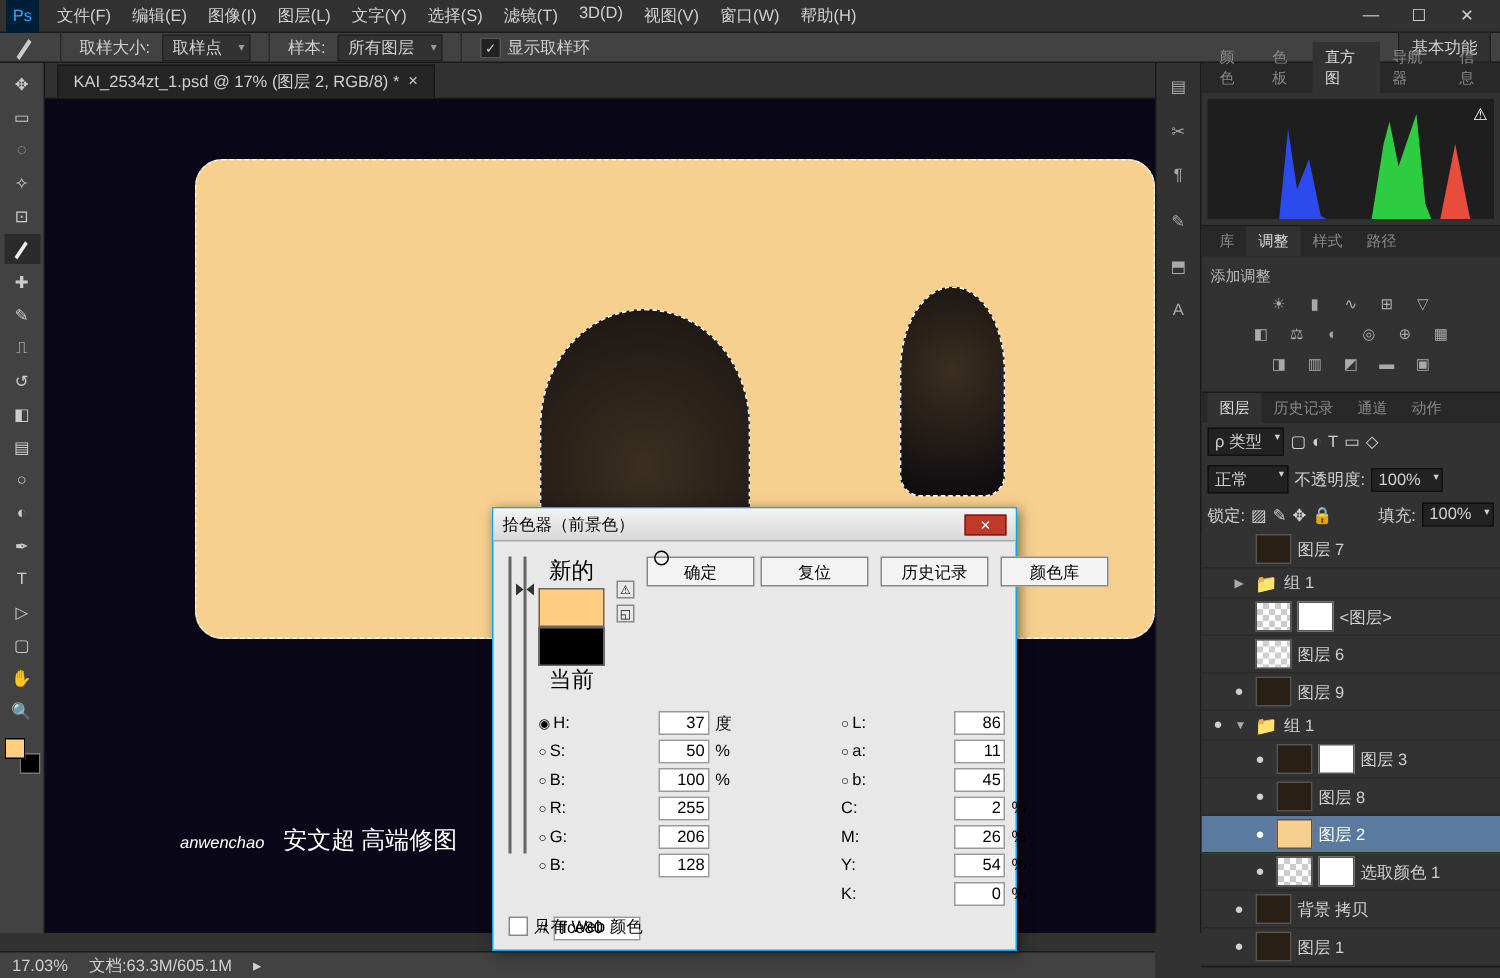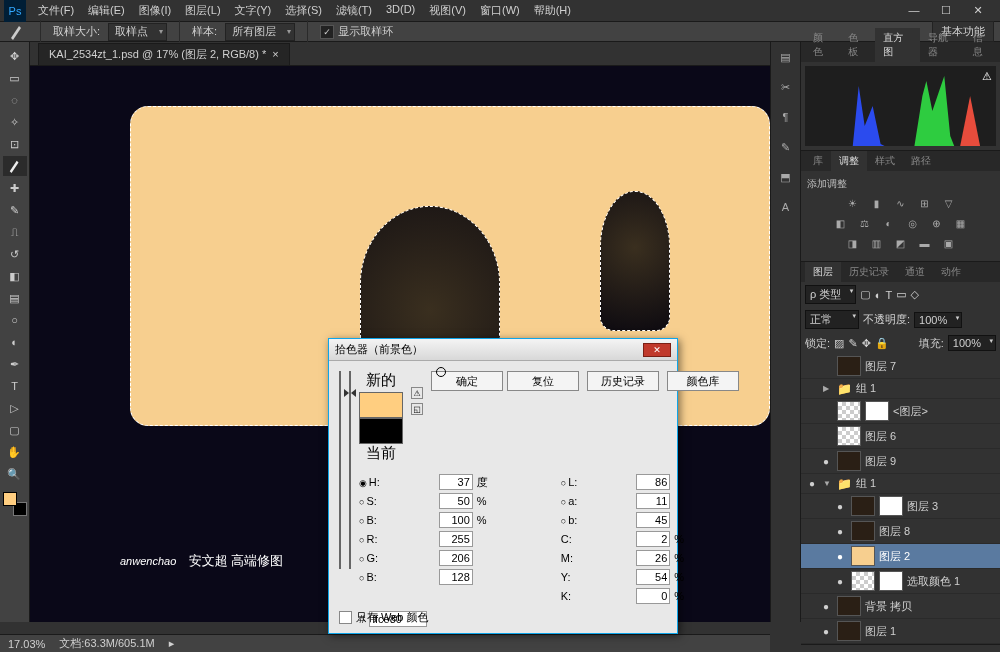--- a/index.html
+++ b/index.html
@@ -26,21 +26,21 @@
 .doc-area { flex: 1; background: #252525; position: relative; display: flex; flex-direction: column; }
 .tabbar { height: 24px; background: #323232; border-bottom: 1px solid #1a1a1a; display: flex; align-items: center; padding-left: 8px; }
 .doctab { background: #252525; padding: 3px 10px; border: 1px solid #1a1a1a; border-bottom: none; display: flex; align-items: center; gap: 6px; }
 .canvas-viewport { flex: 1; position: relative; overflow: hidden; background: #0a0818; }
 .canvas-image { position: absolute; left: 40px; top: 10px; right: 10px; bottom: 20px; }
 .selection-area { position: absolute; left: 60px; top: 30px; width: 640px; height: 320px; background: #f7cf8f; border: 1px dashed #fff; border-radius: 18px; }
 .silhouette { position: absolute; background: radial-gradient(circle at 50% 40%, #3a2f1f, #0d0a10); border: 1px dashed #fff; }
 .sil1 { left: 290px; top: 130px; width: 140px; height: 260px; border-radius: 50% 50% 10% 10% / 30% 30% 10% 10%; }
 .sil2 { left: 530px; top: 115px; width: 70px; height: 140px; border-radius: 50% 50% 20% 20% / 40% 40% 10% 10%; }
 .watermark { position: absolute; left: 50px; bottom: 30px; color: #fff; font-style: italic; font-family: Georgia, serif; font-size: 26px; }
-.watermark small { font-size: 13px; font-style: normal; margin-left: 6px; font-family: "Microsoft YaHei"; }
+.watermark small { font-size: 16px; font-style: normal; margin-left: 6px; font-family: "Microsoft YaHei"; }
 .dock-strip { width: 30px; background: #323232; border-left: 1px solid #1a1a1a; display: flex; flex-direction: column; align-items: center; padding-top: 6px; gap: 12px; }
 .dock-strip span { width: 18px; height: 18px; display: flex; align-items: center; justify-content: center; color: #aaa; }
 .right-panels { width: 200px; background: #323232; border-left: 1px solid #1a1a1a; display: flex; flex-direction: column; }
 .panel { border-bottom: 1px solid #1a1a1a; }
 .panel-tabs { height: 20px; background: #282828; display: flex; align-items: flex-end; padding-left: 4px; gap: 0; }
 .ptab { padding: 3px 8px; color: #888; font-size: 10px; }
 .ptab.active { background: #323232; color: #ddd; }
 .histogram { height: 80px; background: #1e1e1e; margin: 4px; position: relative; }
 .histogram svg { width: 100%; height: 100%; }
 .adjustments { padding: 6px; }

